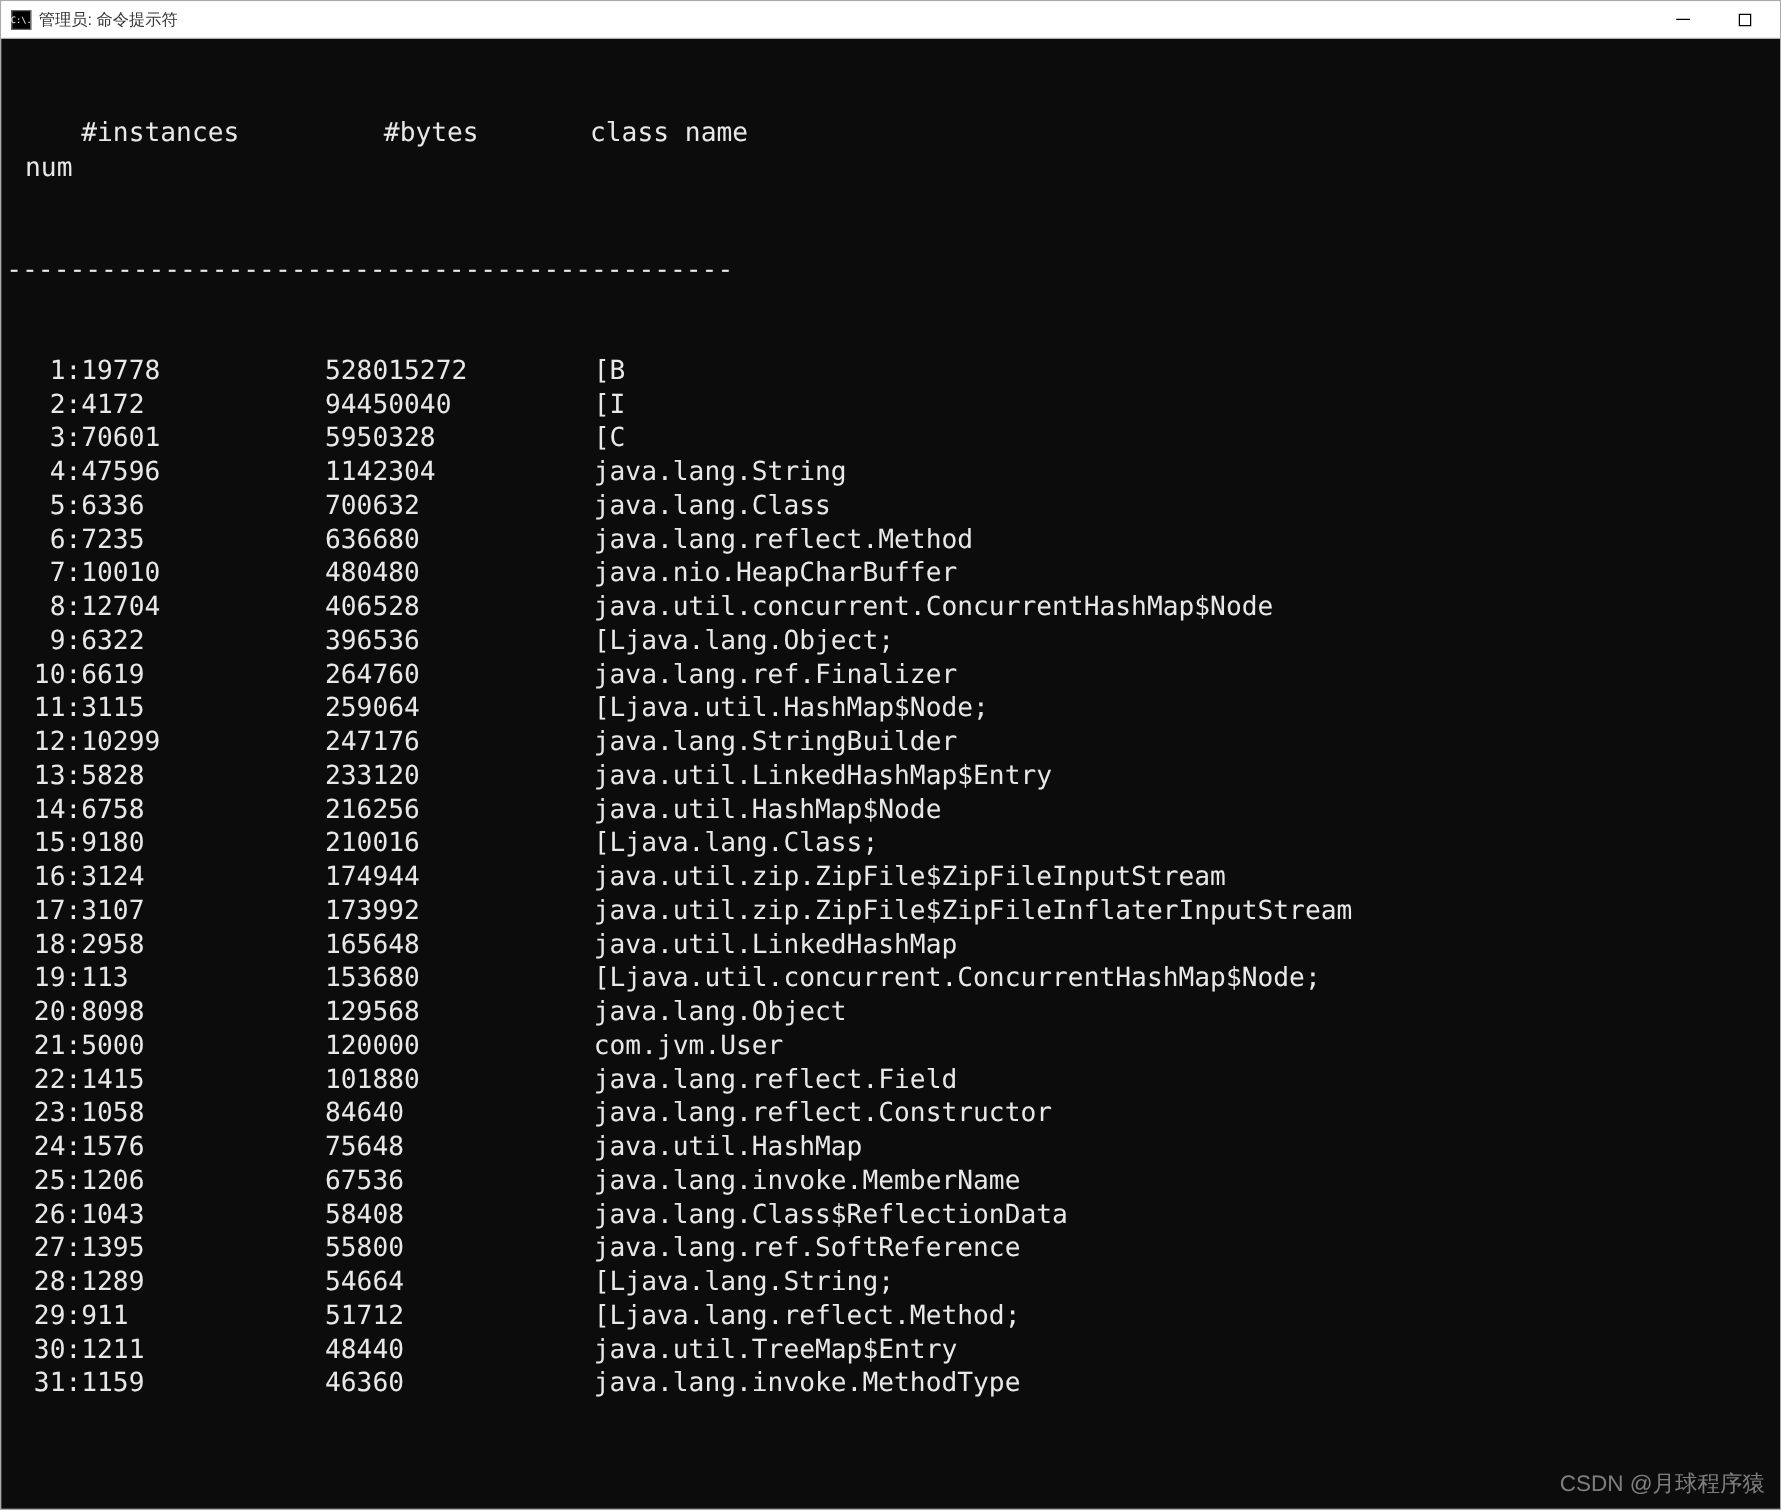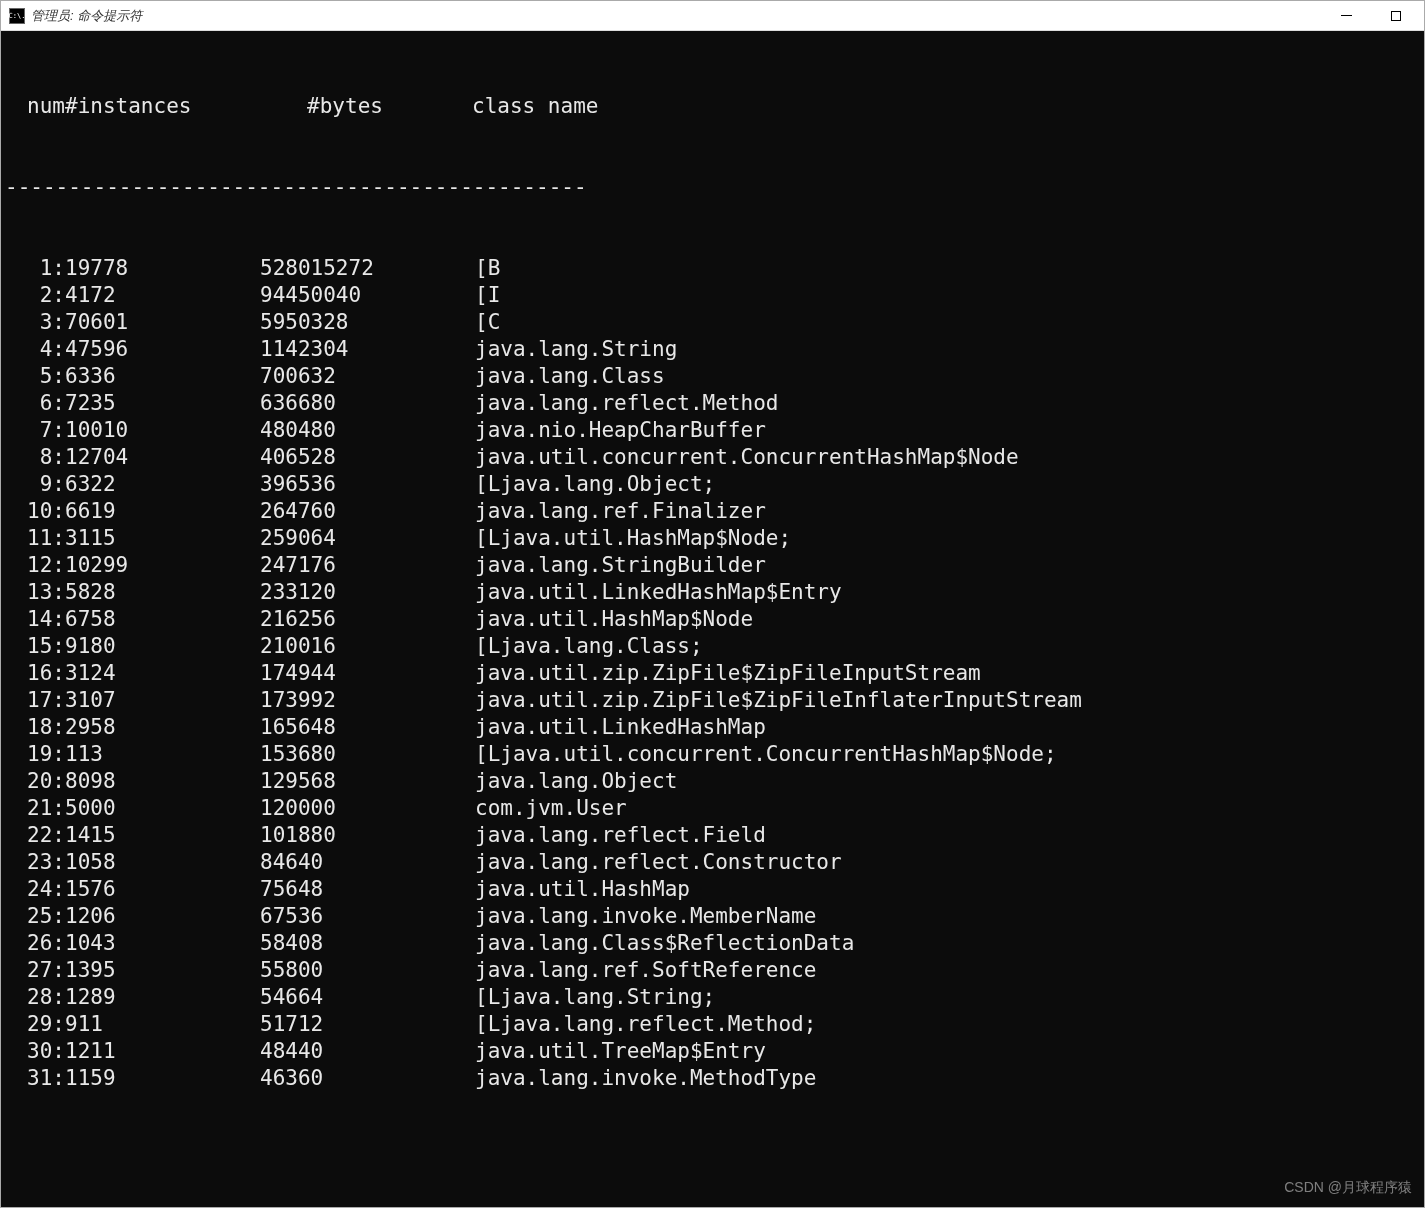--- a/index.html
+++ b/index.html
@@ -34,21 +34,21 @@
       margin-right: 6px;
       background: #000;
       border: 1px solid #666;
       display: flex;
       align-items: center;
       justify-content: center;
       color: #fff;
       font-size: 7px;
       font-family: monospace;
     }
-    .titlebar .title { flex: 0 0 auto; font-style: italic; }
+    .titlebar .title { flex: 0 0 auto; }
     .titlebar .spacer { flex: 1; }
     .win-controls { display: flex; gap: 30px; align-items: center; margin-right: 10px; }
     .win-btn { width: 20px; height: 20px; display: flex; align-items: center; justify-content: center; color:#000; }
     .min-line { width: 11px; height: 1px; background: #000; }
     .max-box { width: 10px; height: 10px; border: 1px solid #000; }
     .terminal {
       flex: 1;
       background: #0c0c0c;
       color: #e8e8e8;
       font-family: "NSimSun", "SimSun", "Consolas", monospace;
@@ -58,30 +58,30 @@
       white-space: pre;
       overflow: hidden;
       position: relative;
     }
     .prompt-line { margin-bottom: 27px; }
     .header-row, .data-row { display: flex; }
     .col-num { width: 60px; text-align: right; }
     .col-inst { width: 195px; text-align: left; }
     .col-bytes { width: 195px; text-align: left; }
     .col-class { padding-left: 20px; text-align: left; }
-    .hdr-num { width: 60px; text-align: right; padding-left: 8px;}
+    .hdr-num { width: 60px; text-align: center; padding-left: 8px; margin-top: 28px;}
     .hdr-inst { width: 175px; text-align: left; }
     .hdr-bytes { width: 210px; text-align: center; }
     .hdr-class { padding-left: 22px; text-align: center; }
     .divider { letter-spacing: 0; color: #e8e8e8; }
     .watermark {
       position: absolute;
       right: 12px;
       bottom: 6px;
-      font-size: 14px;
+      font-size: 18px;
       color: rgba(220,220,220,0.55);
       font-family: "Microsoft YaHei", sans-serif;
     }
   </style>
 </head>
 <body>
 
 <div class="window">
   <div class="titlebar">
     <div class="icon">C:\.</div>

